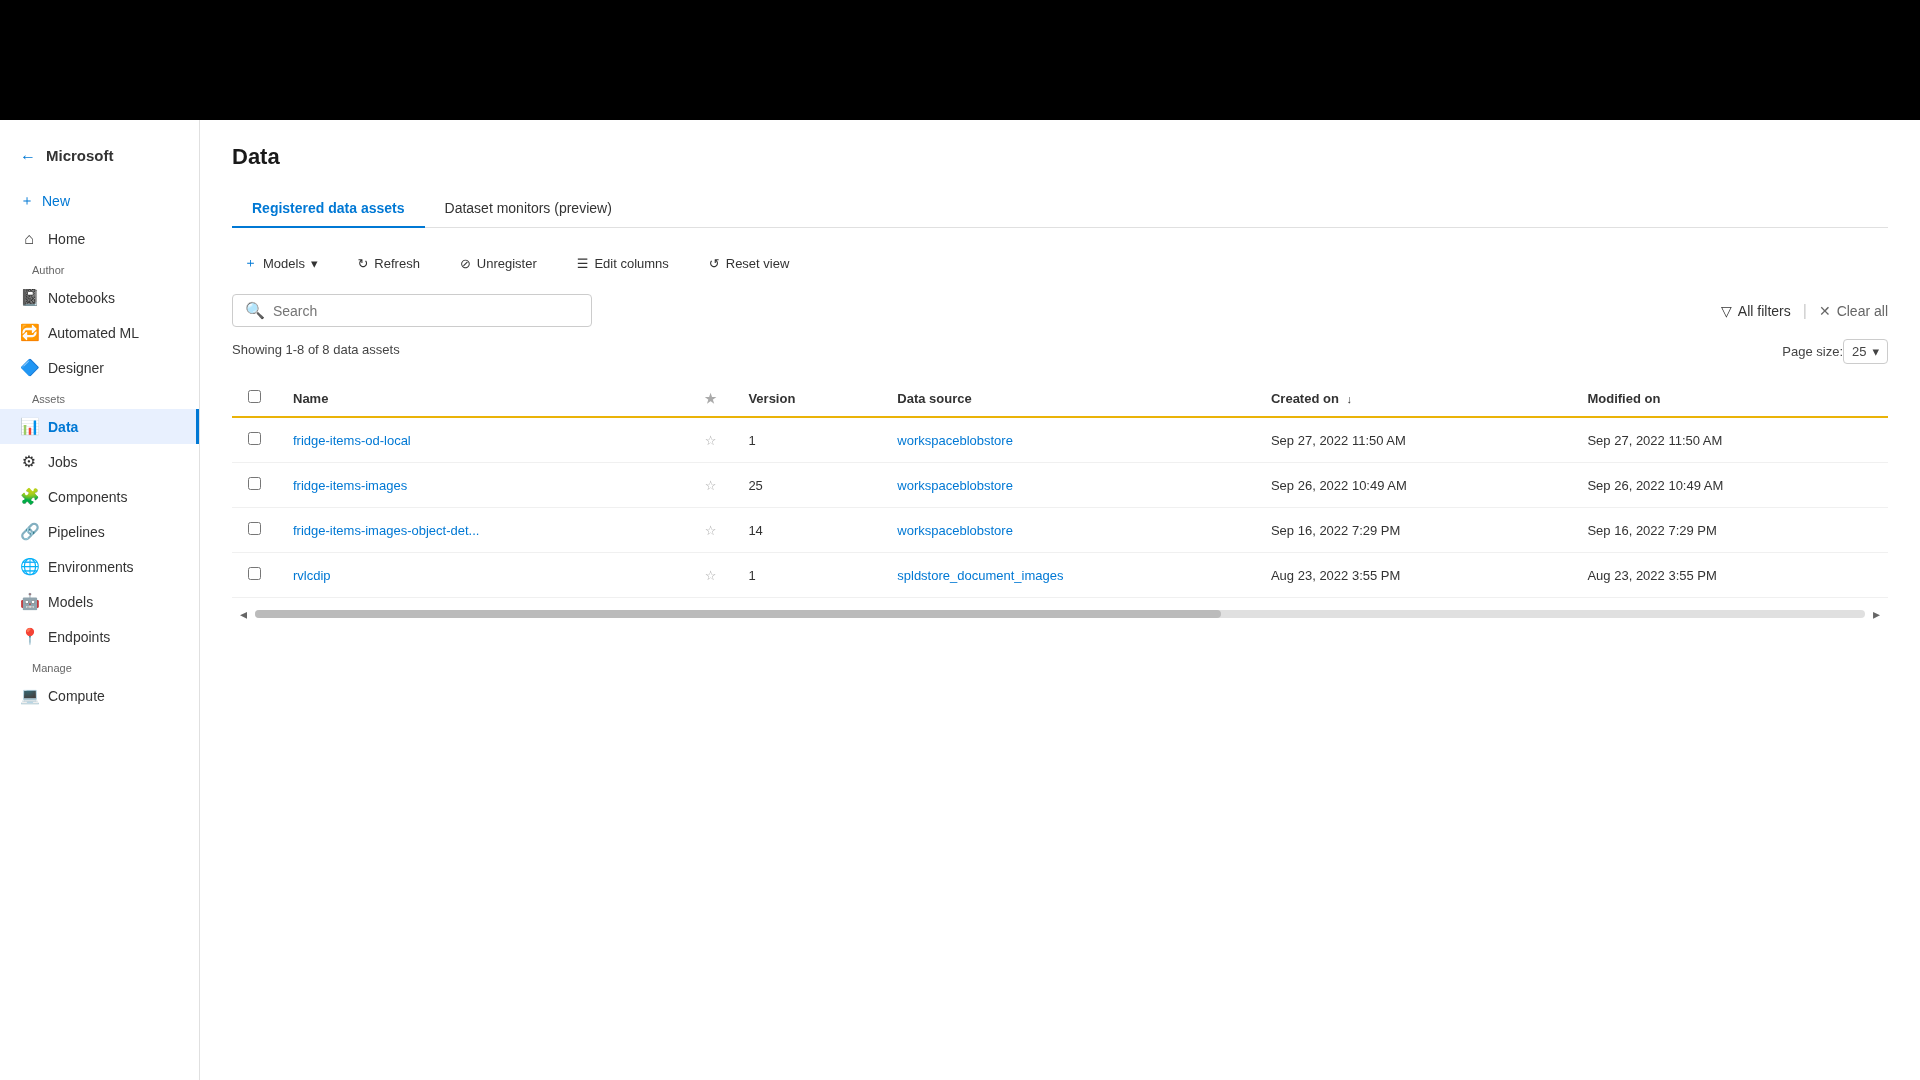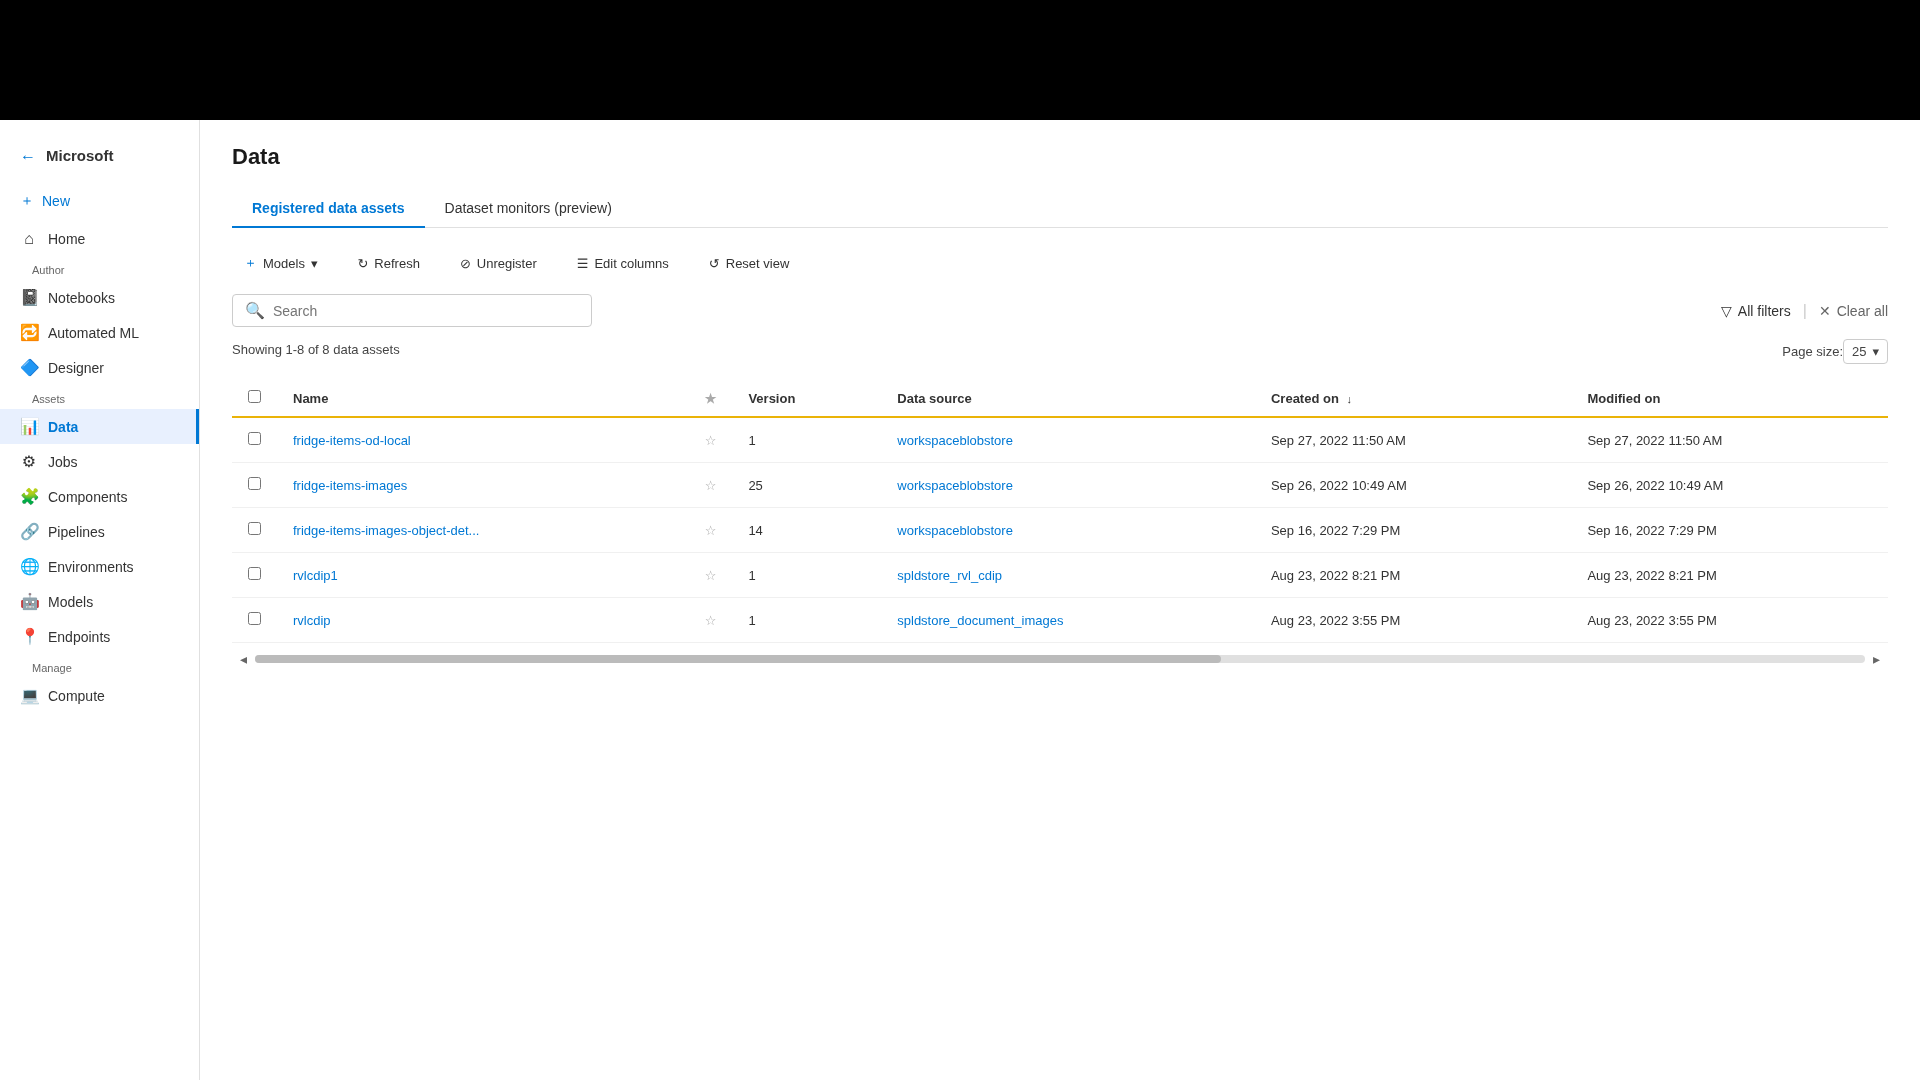--- a/index.html
+++ b/index.html
@@ -483,29 +483,20 @@
       <td><input type="checkbox" style=""></td>
       <td><a>fridge-items-images-object-det...</a></td>
       <td class="star-col" style="color:#aaa;cursor:pointer;">☆</td>
       <td>14</td>
       <td><a>workspaceblobstore</a></td>
       <td>Sep 16, 2022 7:29 PM</td>
       <td>Sep 16, 2022 7:29 PM</td>
     </tr>
           <tr>
       <td><input type="checkbox" style=""></td>
-      <td><a>rvlcdip1</a></td>
-      <td class="star-col" style="color:#aaa;cursor:pointer;">☆</td>
-      <td>1</td>
-      <td><a>spldstore_rvl_cdip</a></td>
-      <td>Aug 23, 2022 8:21 PM</td>
-      <td>Aug 23, 2022 8:21 PM</td>
-    </tr>
-          <tr>
-      <td><input type="checkbox" style=""></td>
       <td><a>rvlcdip</a></td>
       <td class="star-col" style="color:#aaa;cursor:pointer;">☆</td>
       <td>1</td>
       <td><a>spldstore_document_images</a></td>
       <td>Aug 23, 2022 3:55 PM</td>
       <td>Aug 23, 2022 3:55 PM</td>
     </tr>
         </tbody>
     </table>
 

